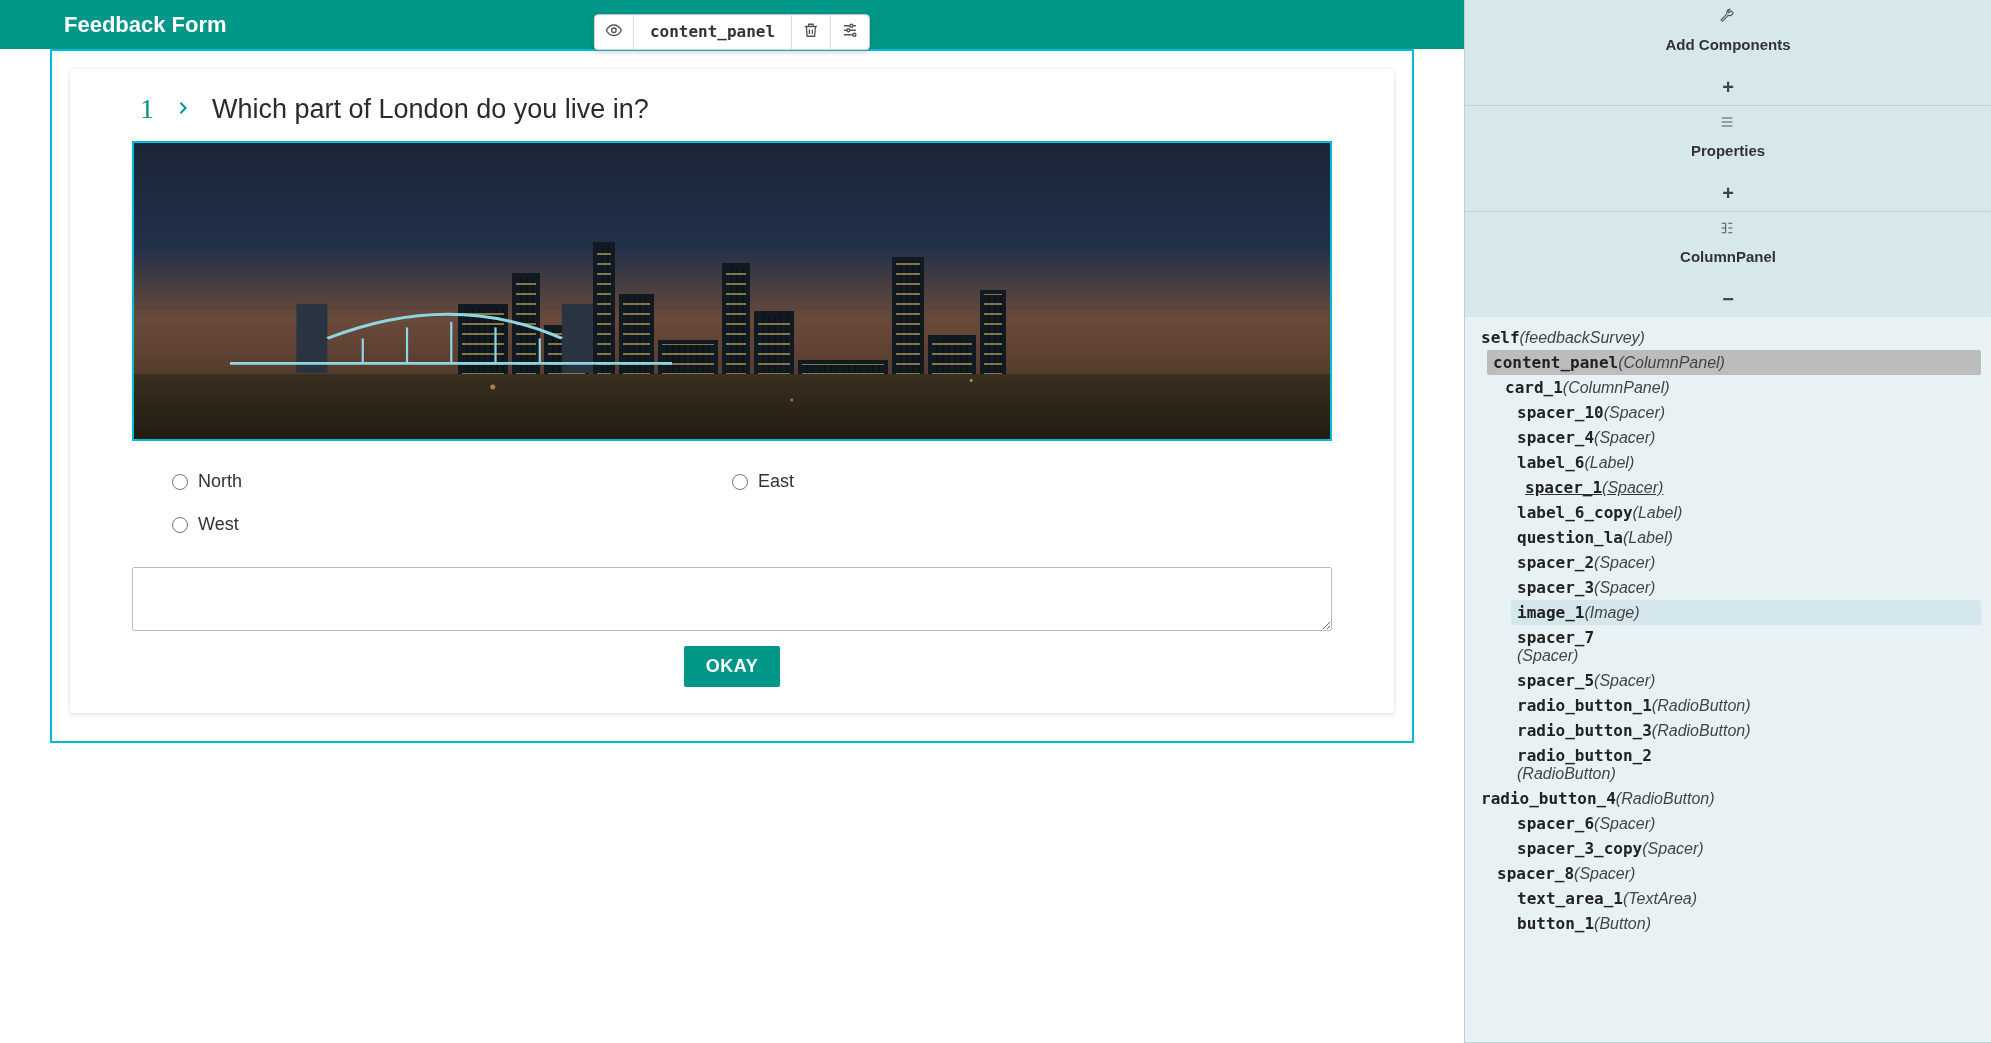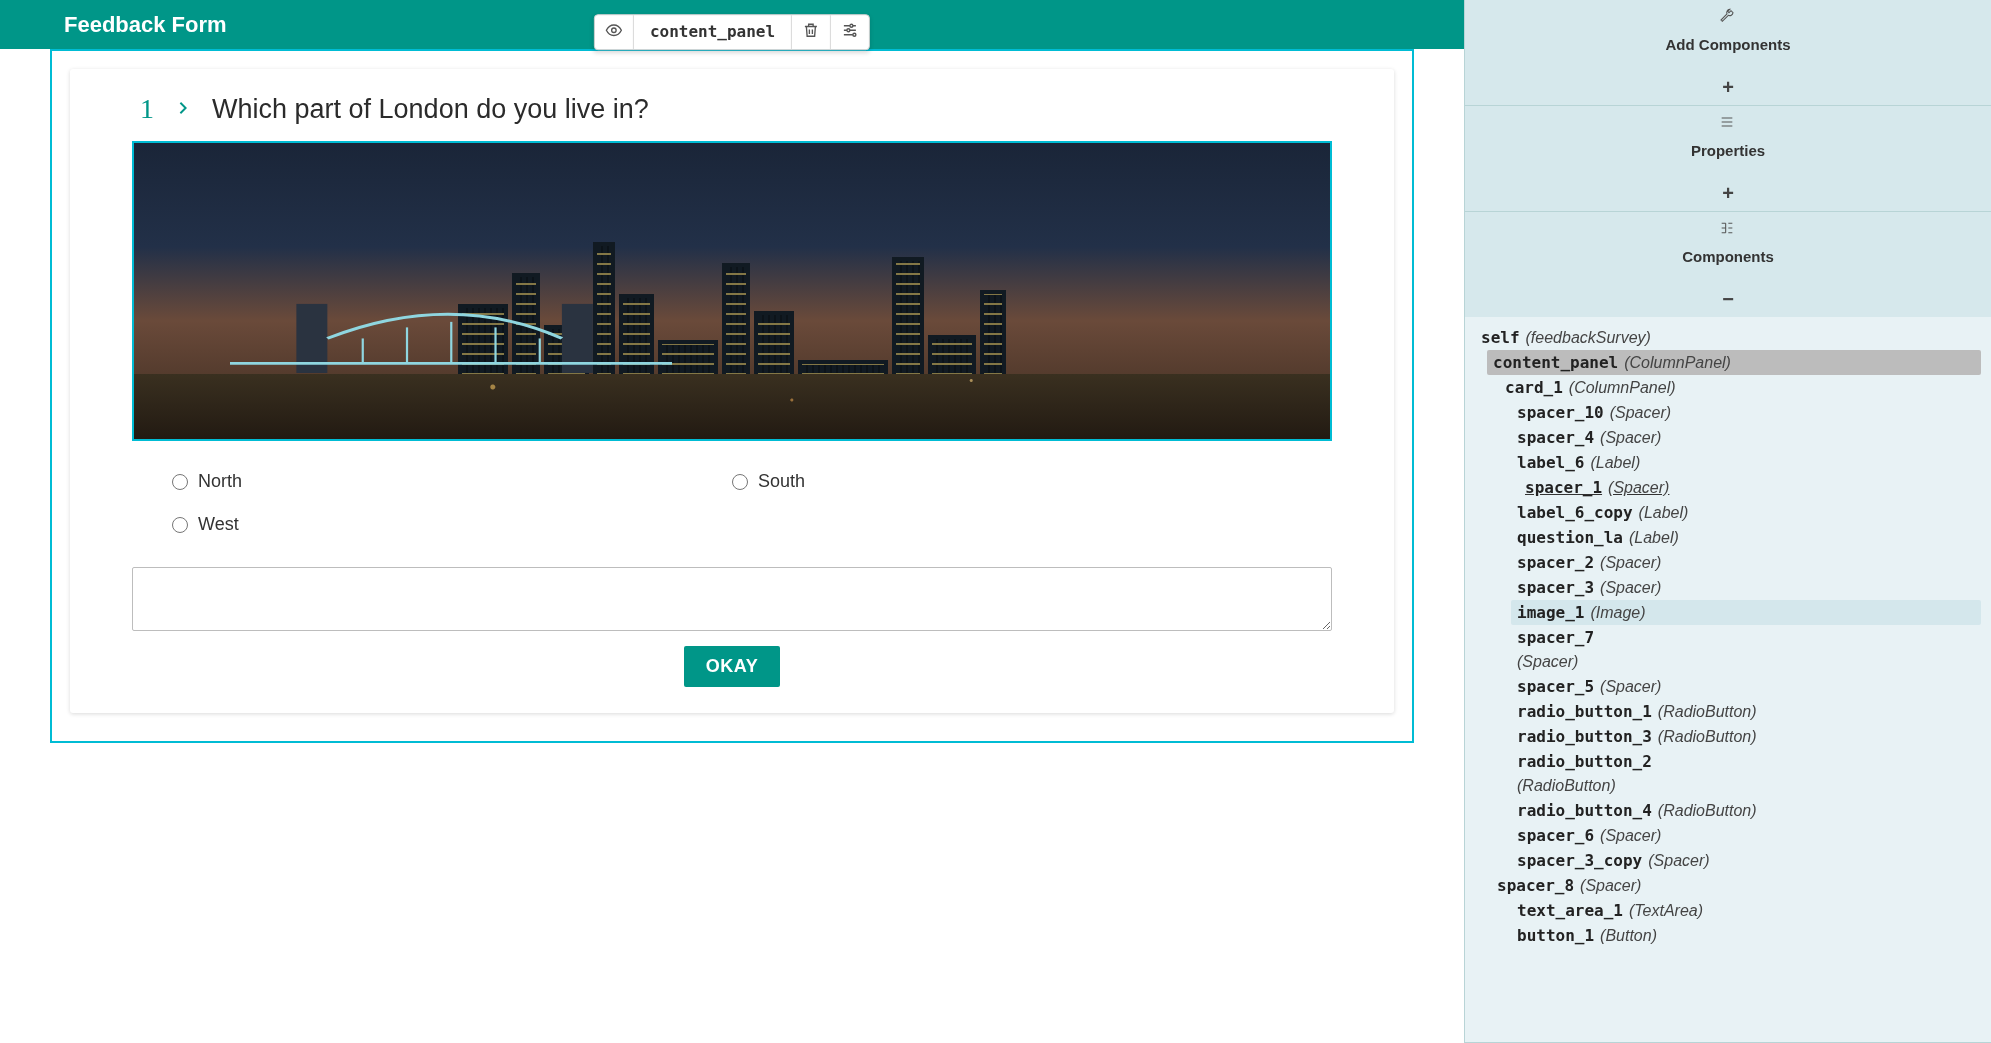--- a/index.html
+++ b/index.html
@@ -186,21 +186,21 @@
     background: #e8f2f5;
     flex:1;
     overflow:auto;
   }
   .tree-row {
     padding: 3px 6px;
     border-radius: 2px;
     white-space: nowrap;
     display:flex;
     align-items:baseline;
-    gap:6px;
+    gap:0;
   }
   .tree-row.selected { background: #bcbcbc; }
   .tree-row.hover { background: #d4e7ec; }
   .tree-name {
     font-family: "Consolas","Menlo",monospace;
     font-weight: 700;
     font-size: 16px;
     color: #222;
   }
   .tree-type {
@@ -292,21 +292,21 @@
           <div class="river"></div>
         </div>
 
         <div class="radio-grid">
           <label class="radio-item">
             <input type="radio" name="loc" style="">
             <span>North</span>
           </label>
           <label class="radio-item">
             <input type="radio" name="loc" style="">
-            <span>South</span>
+            <span>East</span>
           </label>
           <label class="radio-item">
             <input type="radio" name="loc" style="">
             <span>West</span>
           </label>
         </div>
 
         <textarea class="textarea-field" value="" style=""></textarea>
 
         <div class="submit-row">
@@ -346,21 +346,21 @@
     </div>
   </div>
 
   <div class="section" style="flex:1; display:flex; flex-direction:column;">
     <div class="section-header">
       <span class="hicon">
         <svg viewBox="0 0 24 24">
             <path d="M4 5h6M4 12h6M4 19h6M14 5h6M14 12h6M14 19h6M10 5v14"></path>
           </svg>
       </span>
-      <span>Components</span>
+      <span>ColumnPanel</span>
       <span class="spacer"></span>
       <span class="expander">−</span>
     </div>
     <div class="tree" id="tree">
         <div class="tree-row" style="margin-left: 0px;">
           <span class="tree-name">self</span>
           <span class="tree-type">(feedbackSurvey)</span>
         </div>
         <div class="tree-row selected" style="margin-left: 12px;">
           <span class="tree-name">content_panel</span>
@@ -419,21 +419,21 @@
           <span class="tree-type">(RadioButton)</span>
         </div>
         <div class="tree-row" style="margin-left: 36px;">
           <span class="tree-name">radio_button_3</span>
           <span class="tree-type">(RadioButton)</span>
         </div>
         <div class="tree-row" style="margin-left: 36px; flex-direction: column;">
           <span class="tree-name">radio_button_2</span>
           <span class="tree-type">(RadioButton)</span>
         </div>
-        <div class="tree-row" style="margin-left: 36px;">
+        <div class="tree-row" style="">
           <span class="tree-name">radio_button_4</span>
           <span class="tree-type">(RadioButton)</span>
         </div>
         <div class="tree-row" style="margin-left: 36px;">
           <span class="tree-name">spacer_6</span>
           <span class="tree-type">(Spacer)</span>
         </div>
         <div class="tree-row" style="margin-left: 36px;">
           <span class="tree-name">spacer_3_copy</span>
           <span class="tree-type">(Spacer)</span>

